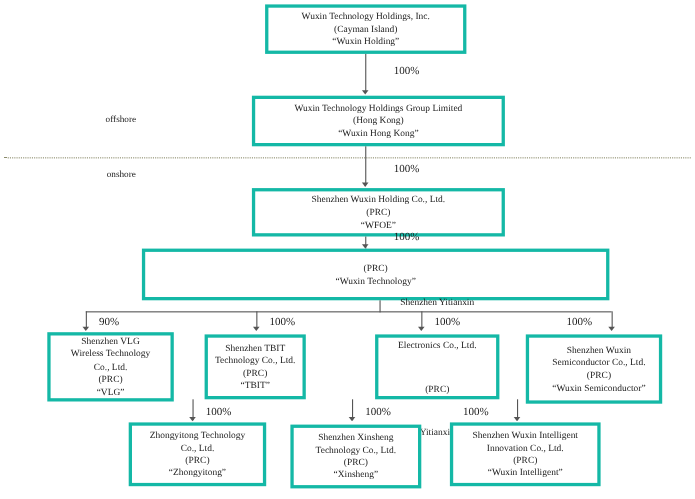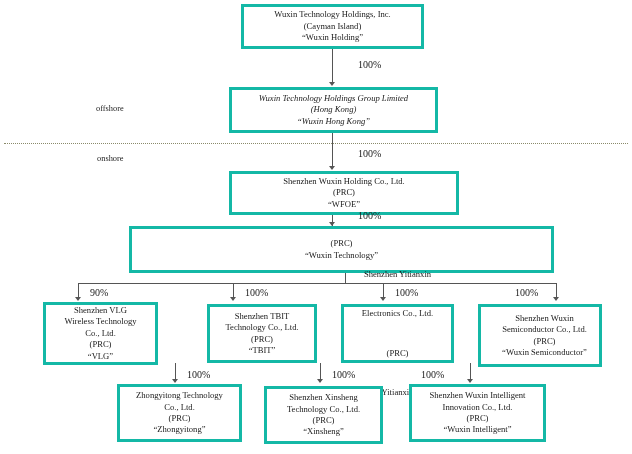--- a/index.html
+++ b/index.html
@@ -80,21 +80,21 @@
   <div class="node" style="left:241px; top:4px; width:183px; height:45px;">
     <span class="ln">Wuxin Technology Holdings, Inc.</span>
     <span class="ln">(Cayman Island)</span>
     <span class="ln">“Wuxin Holding”</span>
   </div>
 
   <div class="vline" style="left:332px; top:49px; height:34px;"></div>
   <div class="arrow" style="left:329px; top:82px;"></div>
   <div class="pct" style="left:358px; top:60px;">100%</div>
 
-  <div class="node" style="left:229px; top:87px; width:209px; height:46px;font-style:italic;">
+  <div class="node" style="left:229px; top:87px; width:230px; height:46px;">
     <span class="ln">Wuxin Technology Holdings Group Limited</span>
     <span class="ln">(Hong Kong)</span>
     <span class="ln">“Wuxin Hong Kong”</span>
   </div>
 
   <div class="zone" style="left:96px; top:104px;">offshore</div>
   <div class="divider" style="left:4px; top:143px; width:624px;"></div>
   <div class="zone" style="left:97px; top:154px;">onshore</div>
 
   <div class="vline" style="left:332px; top:133px; height:34px;"></div>
@@ -136,21 +136,21 @@
   <div class="pct" style="left:515px; top:288px;">100%</div>
 
   <div class="node" style="left:43px; top:302px; width:115px; height:63px;">
     <span class="ln">Shenzhen VLG</span>
     <span class="ln">Wireless Technology</span>
     <span class="ln">Co., Ltd.</span>
     <span class="ln">(PRC)</span>
     <span class="ln">“VLG”</span>
   </div>
 
-  <div class="node" style="left:207px; top:304px; width:110px; height:59px;">
+  <div class="node" style="left:186px; top:304px; width:92px; height:59px;">
     <span class="ln">Shenzhen TBIT</span>
     <span class="ln">Technology Co., Ltd.</span>
     <span class="ln">(PRC)</span>
     <span class="ln">“TBIT”</span>
   </div>
 
   <div class="node" style="left:341px; top:304px; width:113px; height:59px;gap:28px;">
     <span class="ln">Shenzhen Yitianxin</span>
     <span class="ln">Electronics Co., Ltd.</span>
     <span class="ln">(PRC)</span>

